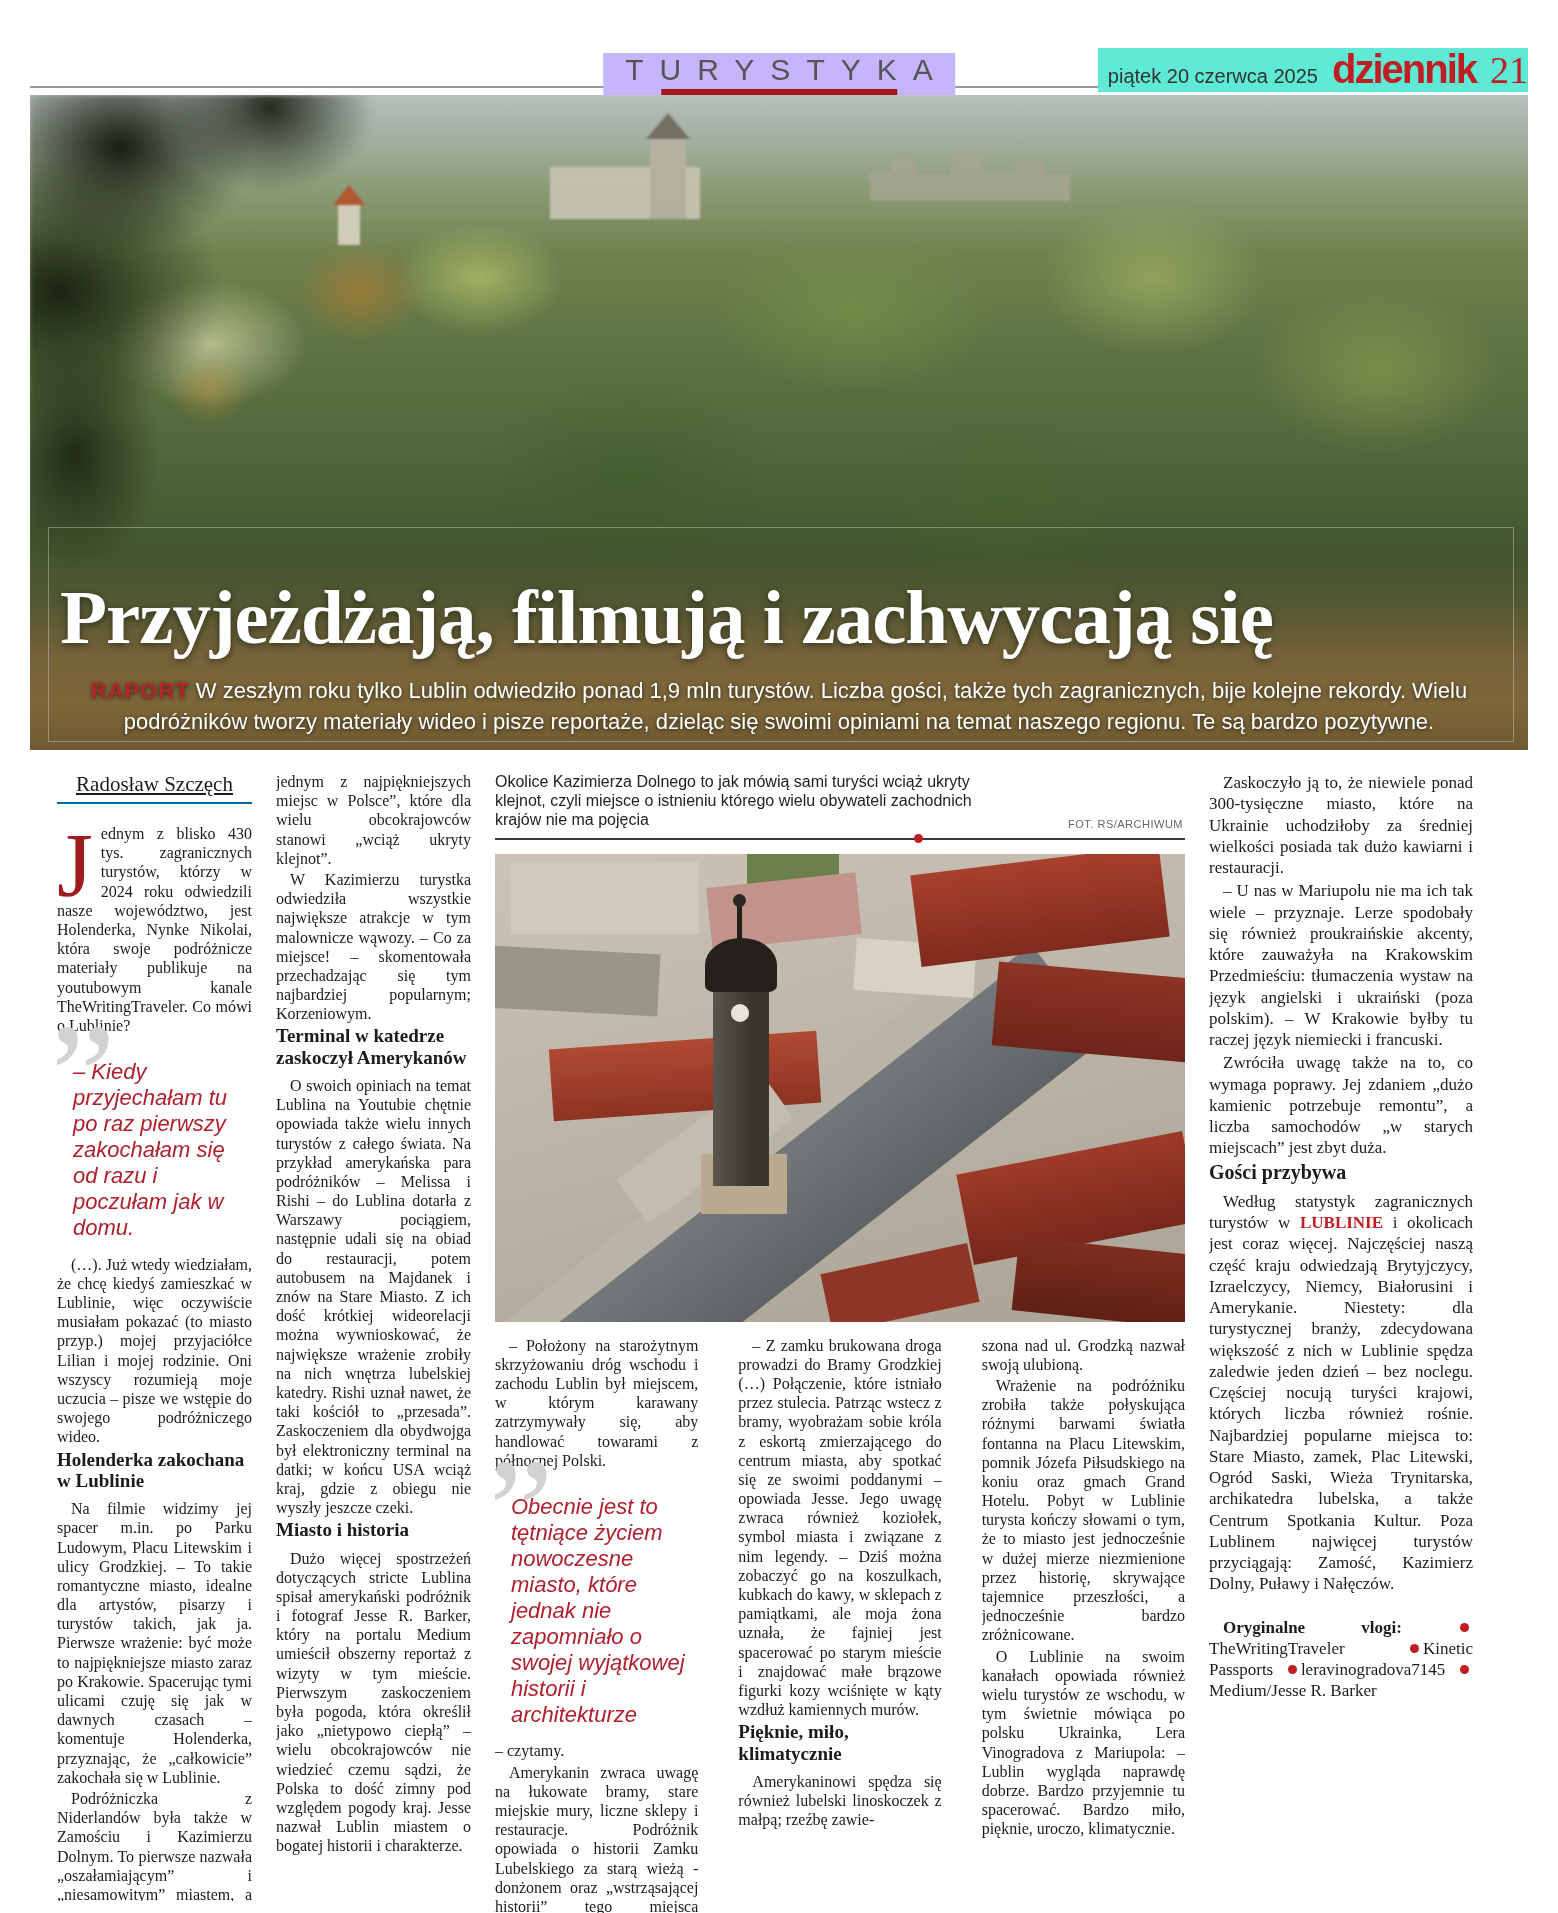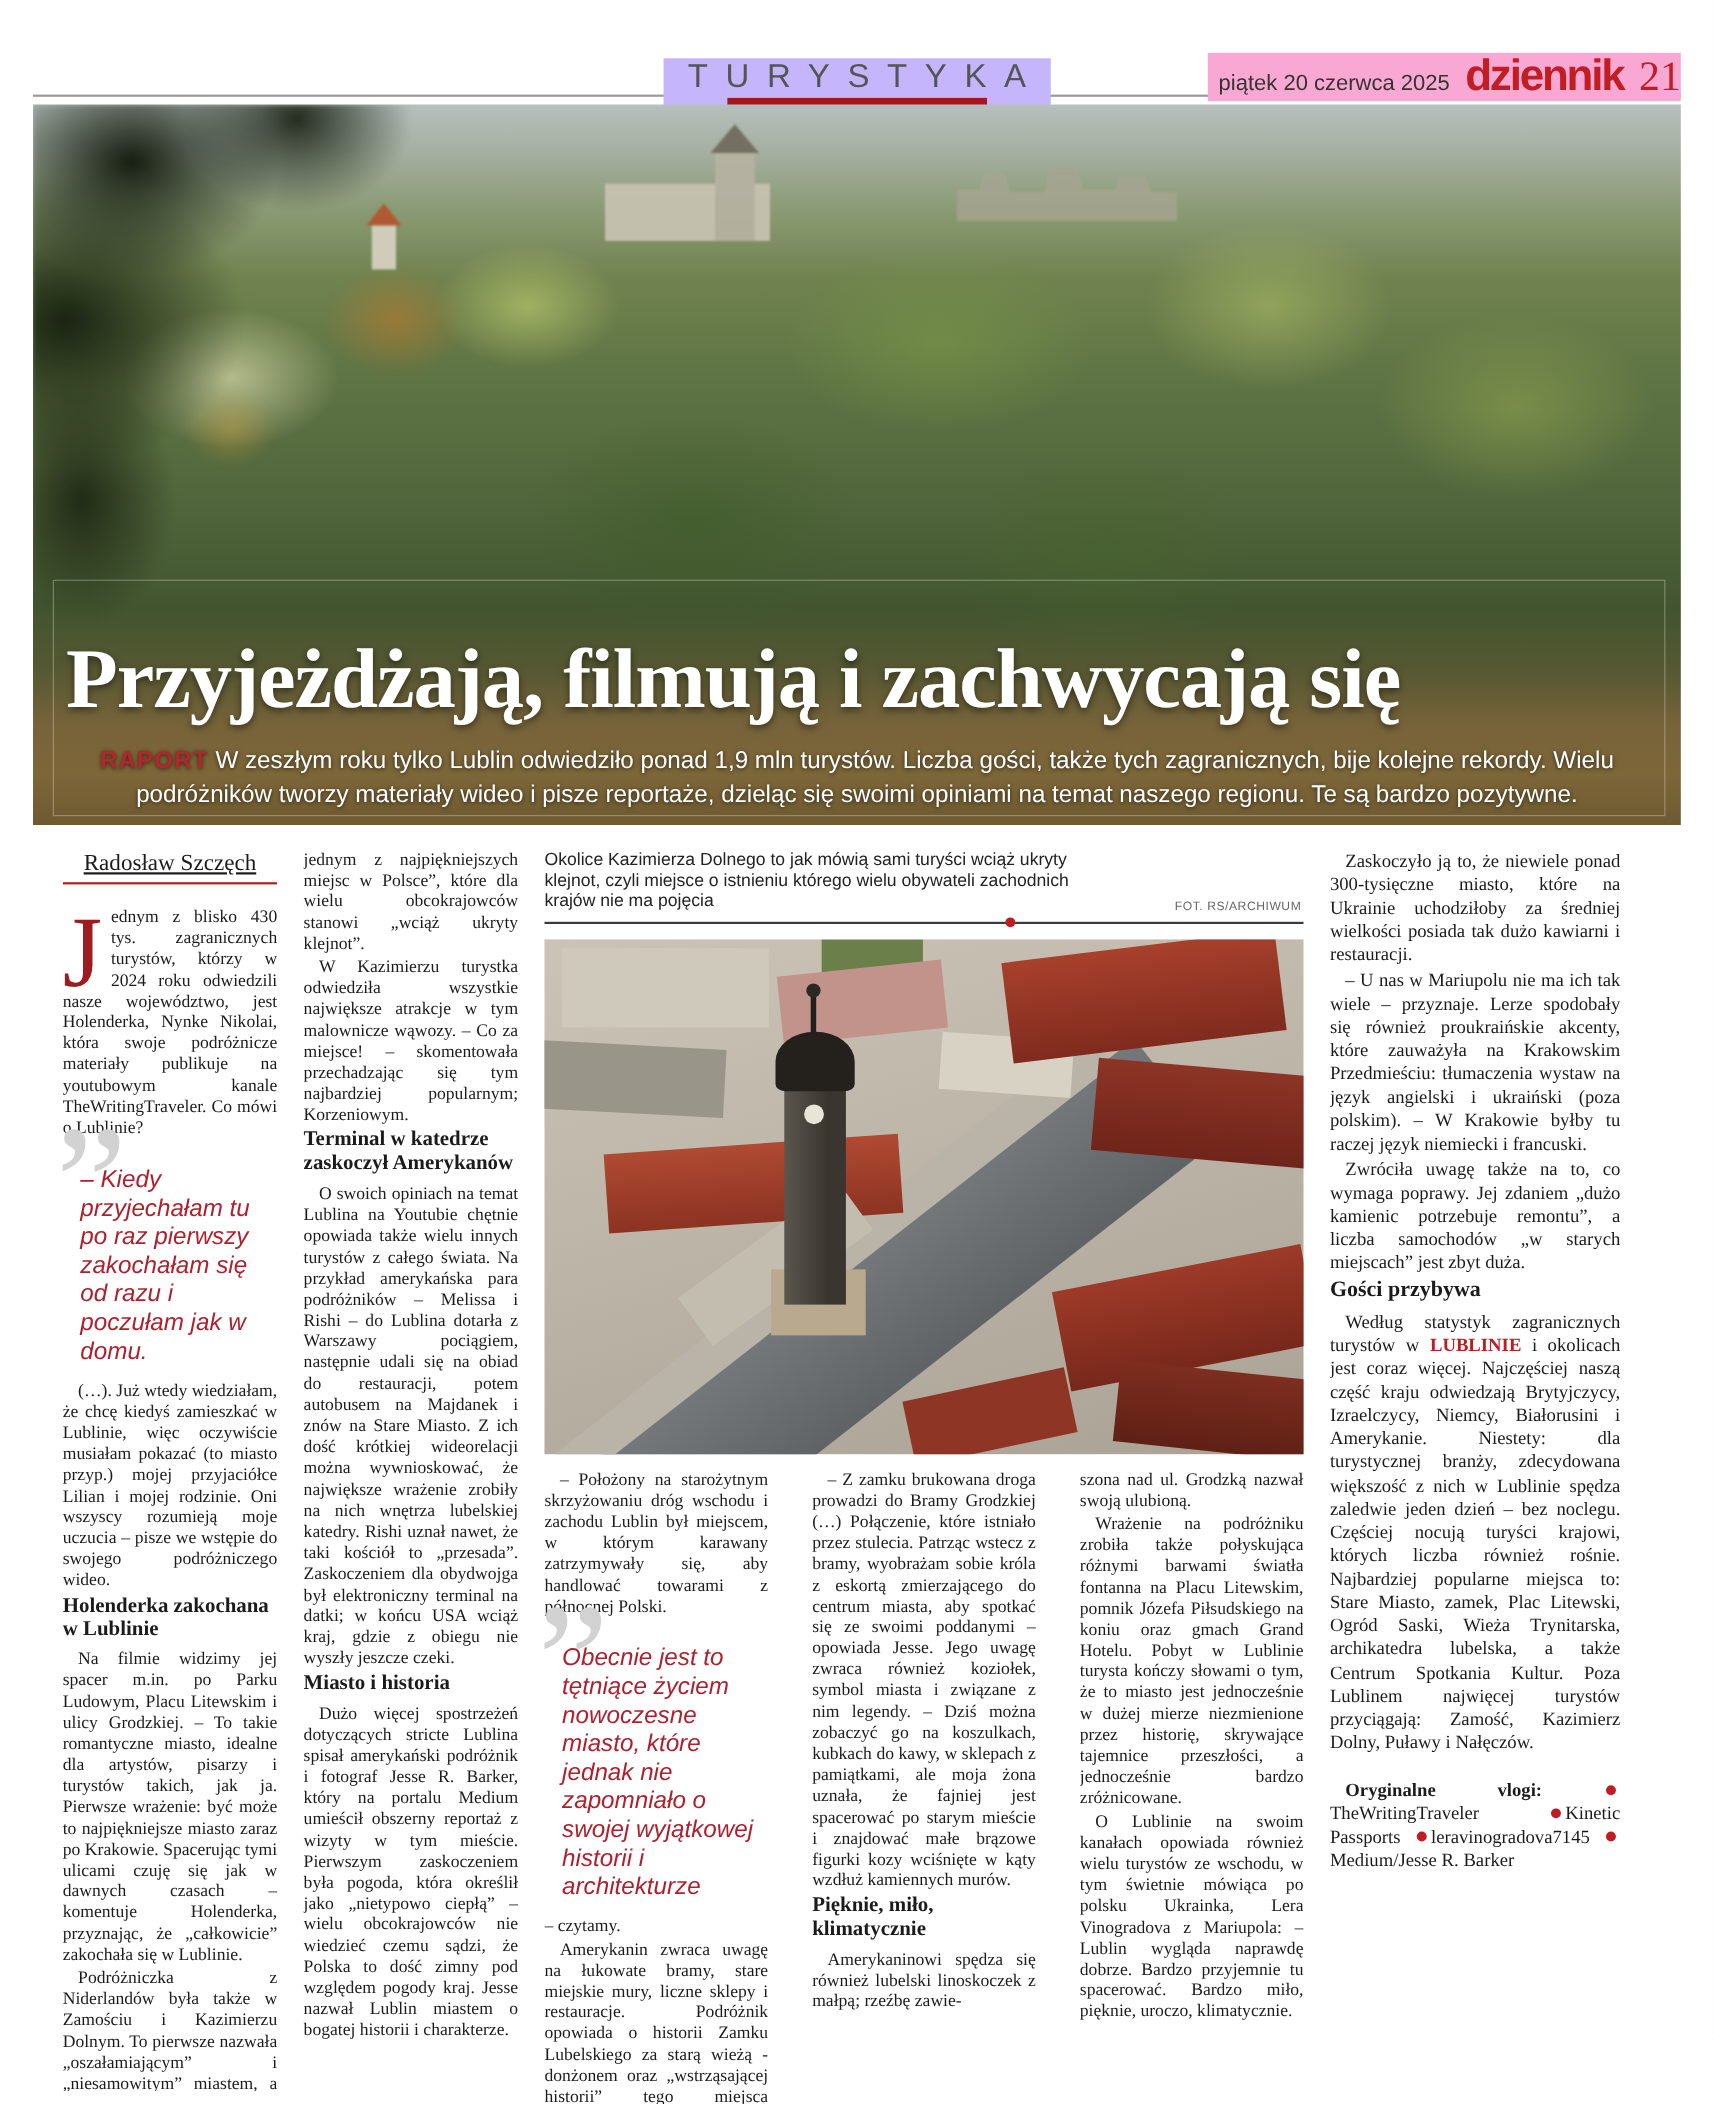--- a/index.html
+++ b/index.html
@@ -11,21 +11,21 @@
   }
   
   .hdr { position:absolute; left:30px; right:30px; top:38px; height:56px; }
   .hdr-rule { position:absolute; left:0; right:0; bottom:6px; height:2px; background:#9a9a9a; }
   .section-wrap { position:absolute; left:50%; transform:translateX(-50%); bottom:-8px; text-align:center; background:#c4b5fd; padding:0 6px; }
   .section-title {
     font-family:"Liberation Sans", sans-serif; font-weight:300;
     font-size:30px; letter-spacing:16px; color:#555; text-indent:16px;
   }
   .section-bar { width:236px; height:13px; background:#a5171c; margin:2px auto 0; }
-  .hdr-right { position:absolute; right:0; bottom:2px; display:flex; align-items:baseline; gap:14px; background:#f9a8d4; padding-left:10px; }
+  .hdr-right { position:absolute; right:0; bottom:2px; display:flex; align-items:baseline; gap:14px; background:#5eead4; padding-left:10px; }
   .issue-date { font-family:"Liberation Sans", sans-serif; font-size:20px; color:#333; }
   .masthead { font-family:"Liberation Sans", sans-serif; font-weight:800; font-size:40px; letter-spacing:-2px; color:#c11e24; line-height:.8; }
   .pageno { font-family:"Liberation Serif", serif; font-size:38px; color:#c11e24; }
   
   .hero {
     position:absolute; left:30px; right:30px; top:95px; height:655px; overflow:hidden;
     background:
       radial-gradient(140px 90px at 12% 38%, rgba(250,245,200,.55), transparent 70%),
       radial-gradient(120px 80px at 30% 28%, rgba(214,226,120,.5), transparent 70%),
       radial-gradient(200px 120px at 55% 33%, rgba(120,150,70,.6), transparent 70%),
@@ -70,21 +70,21 @@
   
   .content { position:absolute; left:57px; top:772px; bottom:12px; width:1440px; display:flex; gap:24px; }
   .col { overflow:hidden; }
   .colA { width:195px; } .colB { width:195px; }
   .mid { width:690px; }
   .colF { width:264px; position:relative; }
   .content p { font-size:16px; line-height:1.2; text-align:justify; margin:0 0 2px; }
   .content p.ind { text-indent:14px; }
   .content h3 { font-size:19px; line-height:1.12; margin:2px 0 8px; font-weight:700; }
   
-  .byline-wrap { border-bottom:2px solid #b91c1c; margin-bottom:20px; padding-bottom:5px; text-align:center; }
+  .byline-wrap { border-bottom:2px solid #0369a1; margin-bottom:20px; padding-bottom:5px; text-align:center; }
   .byline { font-size:21px; text-decoration:underline; }
   
   .dropcap { float:left; color:#9e1b20; font-size:92px; line-height:.72; padding:8px 8px 0 0; font-family:"Liberation Serif", serif; }
   
   .pullquote { position:relative; margin:14px 0 12px; padding:10px 0 2px 16px; }
   .pullquote .qmark {
     position:absolute; left:-8px; top:-48px; font-size:150px; line-height:1;
     color:#d2d2d2; font-family:"Liberation Serif", serif; z-index:0; user-select:none;
   }
   .pullquote .qtext {

